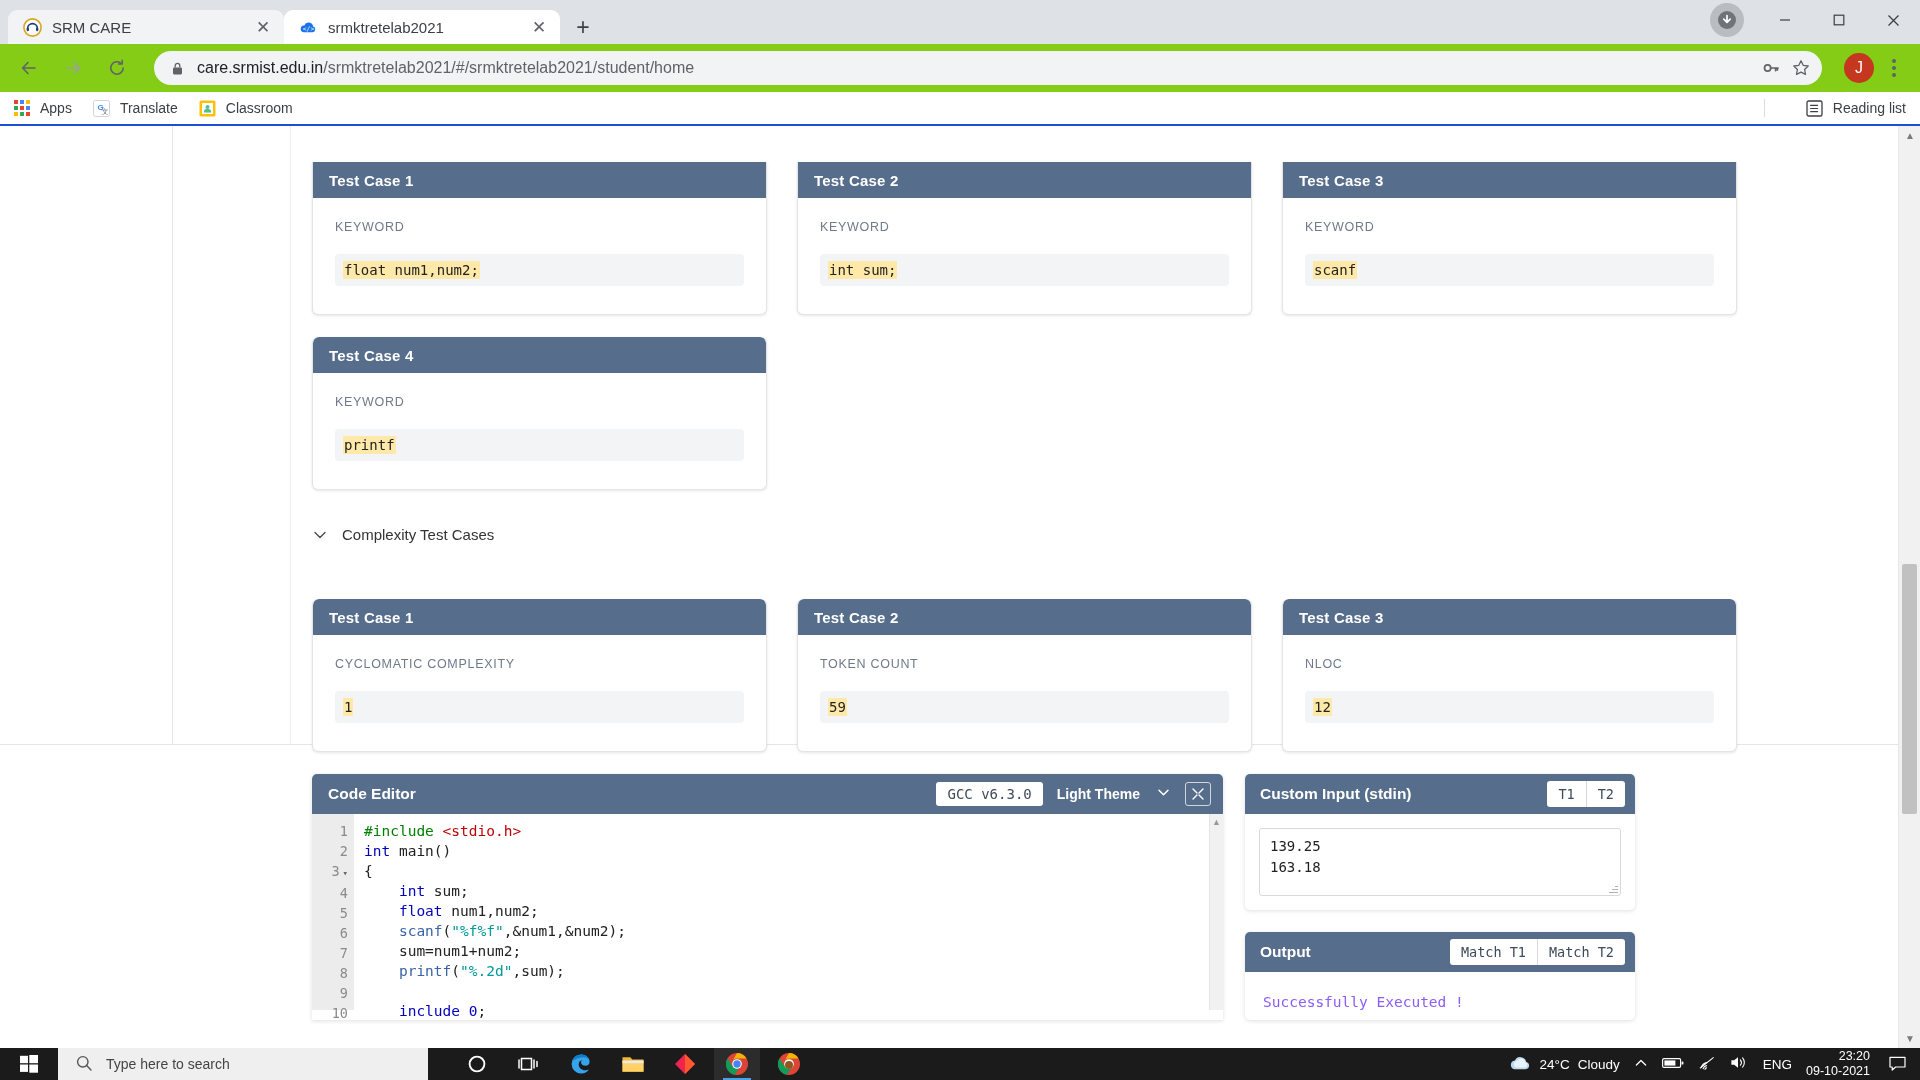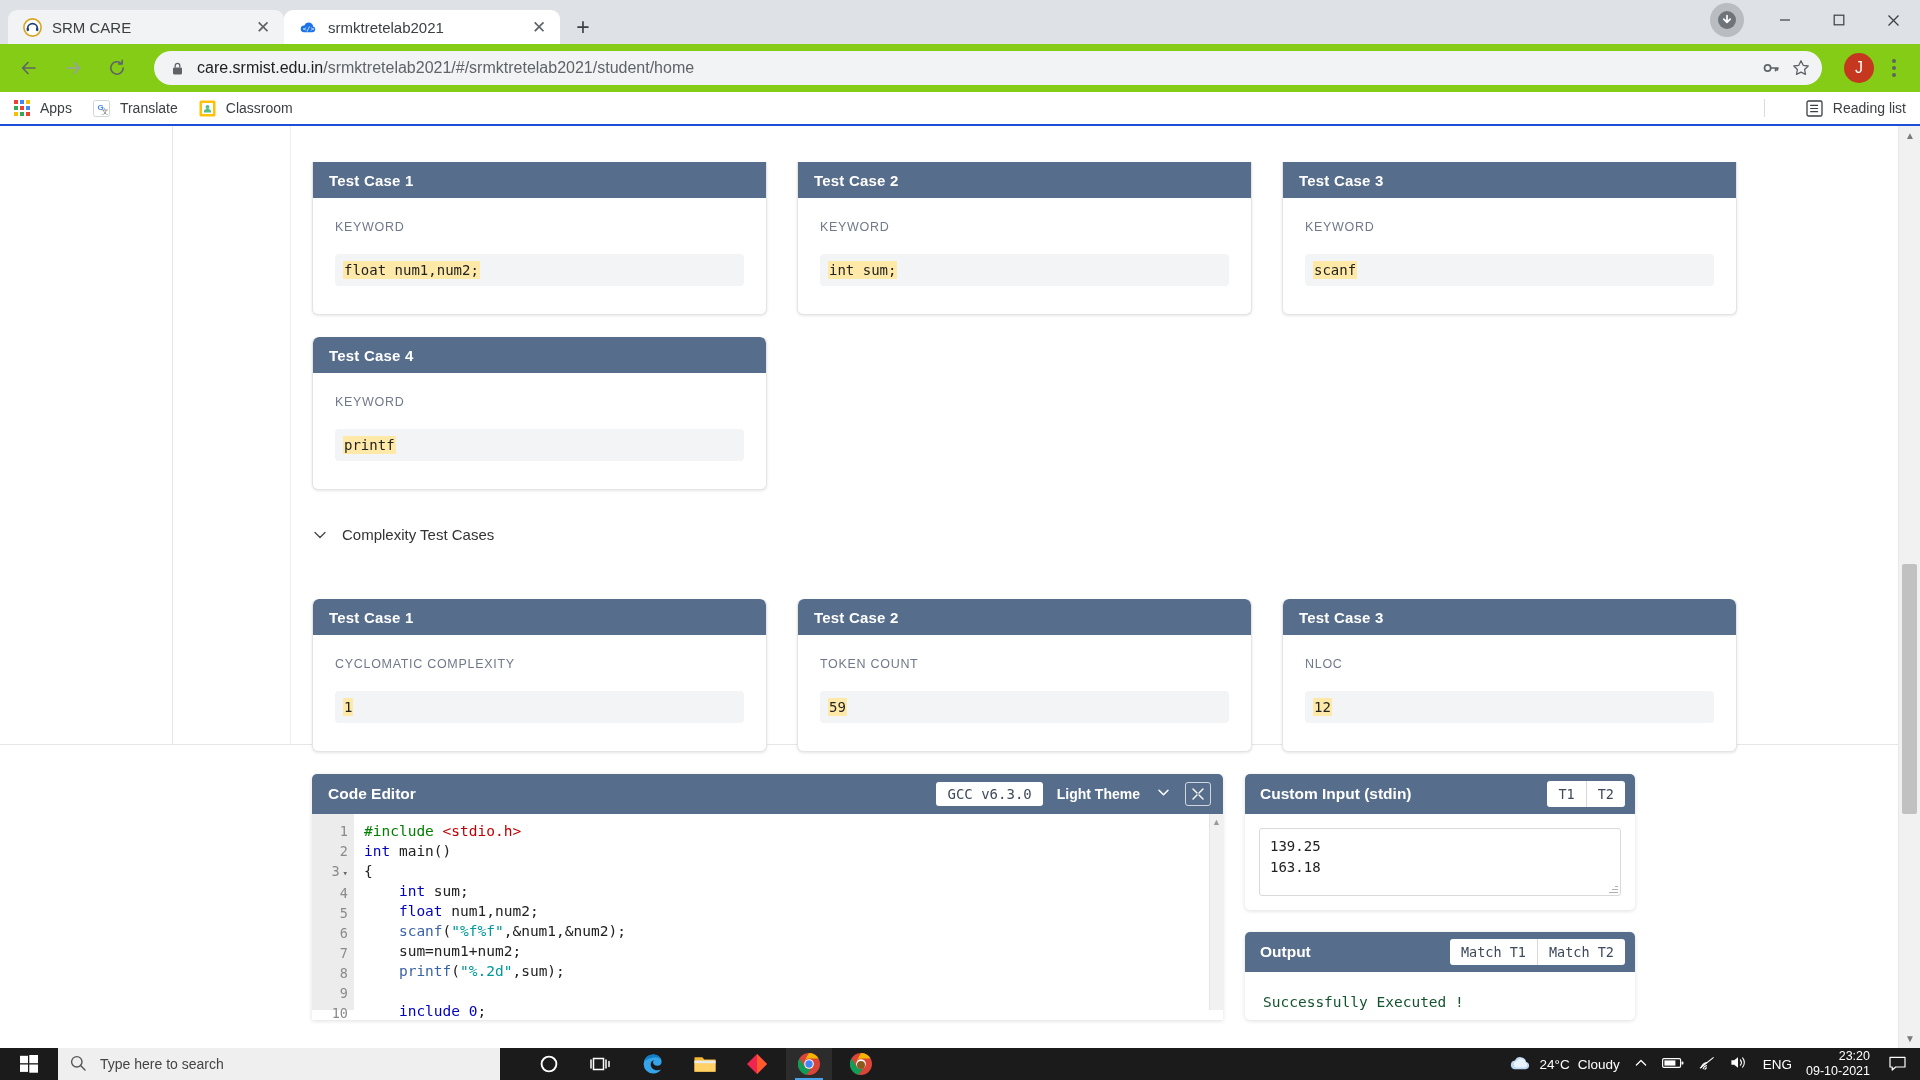--- a/index.html
+++ b/index.html
@@ -135,33 +135,33 @@
   .seg { display: flex; background: #fff; border-radius: 3px; overflow: hidden; }
   .seg > span { font-family: "DejaVu Sans Mono", monospace; font-size: 13.5px; color: #3e4a5a;
     padding: 5px 11px; border-right: 1px solid #d5d9de; }
   .seg > span:last-child { border-right: none; }
   .rp-body { padding: 14px; }
   .stdin-box { border: 1px solid #d9d9d9; border-radius: 3px; height: 68px; padding: 7px 10px;
     font-family: "DejaVu Sans Mono", monospace; font-size: 14px; color: #222; line-height: 21px; position: relative; }
   .resz { position: absolute; right: 2px; bottom: 1px; width: 10px; height: 10px; }
   .resz i { position: absolute; right: 0; background: #b0b0b0; height: 1px; transform-origin: right; }
   .out-body { padding: 22px 14px 10px 18px; font-family: "DejaVu Sans Mono", monospace;
-    font-size: 14.5px; color: #14532d; }
+    font-size: 14.5px; color: #8b5cf6; }
 
   
   .pscroll { position: absolute; right: 0; top: 0; width: 22px; height: 100%; background: #f1f1f1; border-left: 1px solid #e8e8e8; }
   .pscroll .thumb { position: absolute; left: 3px; width: 15px; background: #c1c1c1; border-radius: 2px; }
   .pscroll .ar { position: absolute; left: 6px; color: #7a7a7a; font-size: 10px; }
 
   
   .taskbar { position: absolute; left: 0; bottom: 0; width: 1920px; height: 32px;
     background: #1b1b1b; display: flex; align-items: center; color: #fff; font-size: 13.5px; }
   .start { width: 58px; height: 32px; display: flex; align-items: center; justify-content: center; }
-  .tsearch { width: 442px; height: 32px; background: #efefef; color: #444;
-    display: flex; align-items: center; padding-left: 12px; gap: 14px; font-size: 14px; }
+  .tsearch { width: 370px; height: 32px; background: #efefef; color: #444;
+    display: flex; align-items: center; padding-left: 18px; gap: 14px; font-size: 14px; }
   .tbicons { display: flex; align-items: center; gap: 6px; margin-left: 26px; }
   .tbic { width: 46px; height: 32px; display: flex; align-items: center; justify-content: center; position: relative; }
   .tbic.run { background: #2c2c2c; }
   .tbic.run::after { content:''; position:absolute; bottom:0; left:9px; width:28px; height:2px; background:#4aa3e8; }
   .tray { position: absolute; right: 0; display: flex; align-items: center; gap: 14px; padding-right: 10px; }
   .tray-item { display: flex; align-items: center; gap: 8px; font-size: 13.5px; }
   .clock { text-align: right; line-height: 15px; font-size: 12.5px; }
   .notif { width: 26px; height: 32px; display: flex; align-items: center; justify-content: center; }
 </style>
 </head>

